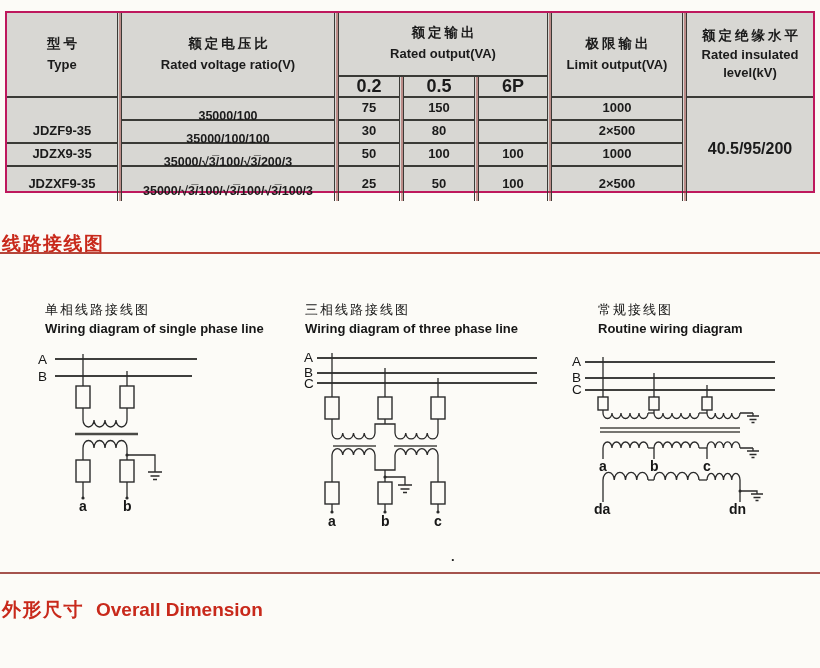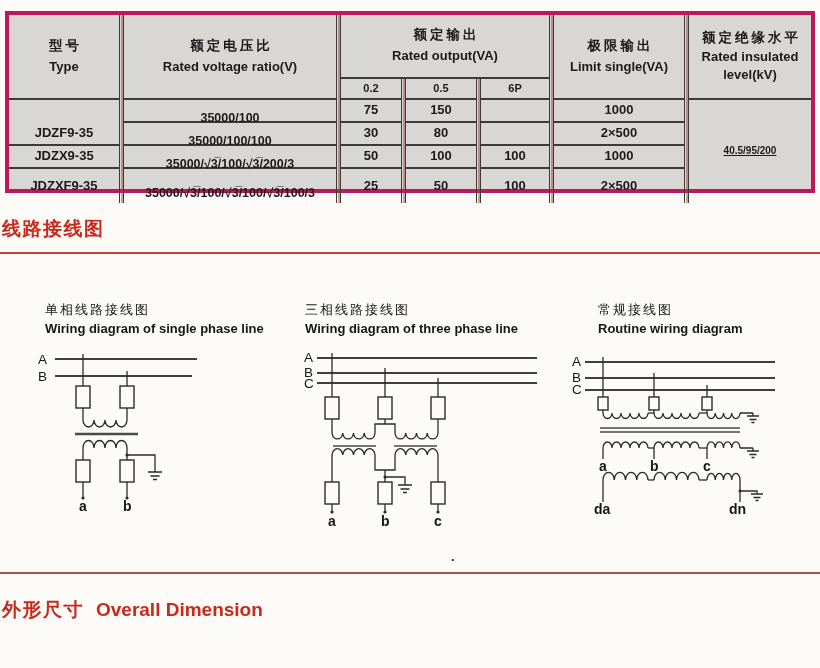--- a/index.html
+++ b/index.html
@@ -1,31 +1,31 @@
 <!DOCTYPE html>
 <html><head>
 <meta charset="utf-8">
 <style>
   html,body{margin:0;padding:0;background:#ffffff;}
   .page{position:relative;width:820px;height:668px;background:#fcfbf7;overflow:hidden;
         font-family:"Liberation Sans",sans-serif;color:#1b1b1b;}
 
   
   .spec-table{position:absolute;left:5px;top:11px;width:810px;height:182px;box-sizing:border-box;
-    background:#d8d7d3;border:4px solid #be185d;display:grid;
+    background:#d8d7d3;border:2px solid #be185d;display:grid;
     grid-template-columns:110px 5px 212px 5px 60px 5px 70px 5px 68px 5px 130px 5px 1fr;
     grid-template-rows:64px 21px 23px 23px 23px 1fr;}
   .cell{display:flex;flex-direction:column;align-items:center;justify-content:center;
     border-bottom:2px solid #3a3a36;font-weight:bold;font-size:13px;line-height:1.4;
     text-align:center;gap:2px;}
   .cell.nbb{border-bottom:none;}
   .cell .zh{letter-spacing:3px;padding-left:3px;font-size:13.5px;}
-  .cell .num{font-size:11px;}
+  .cell .num{font-size:18px;}
   .ratio-cell{font-size:12.5px;margin-top:16px;}
-  .insval{font-size:10px;text-decoration:underline;}
+  .insval{font-size:16px;}
   .vsp{position:relative;border-left:1.5px solid #3a3a36;border-right:1.5px solid #3a3a36;}
   .vsp::before{content:"";position:absolute;top:0;bottom:0;left:50%;transform:translateX(-50%);
     width:1px;background:#9e433e;}
 
   
   .sec-head{position:absolute;left:2px;display:flex;gap:12px;align-items:baseline;
     color:#c8291b;font-weight:bold;font-size:19px;line-height:23px;white-space:nowrap;}
   .sec-head .zh{letter-spacing:1.5px;}
   .rule{position:absolute;left:0;width:820px;height:2px;}
   .rule-1{top:252px;background:#b6453a;}
@@ -77,21 +77,21 @@
     <div class="cell" style="grid-area:2/7/3/8">
       <span class="num">0.5</span>
     </div>
     <div class="vsp" style="grid-area:2/8/7/9"></div>
     <div class="cell" style="grid-area:2/9/3/10">
       <span class="num">6P</span>
     </div>
     <div class="vsp" style="grid-area:1/10/7/11"></div>
     <div class="cell" style="grid-area:1/11/3/12">
       <span class="zh">极限输出</span>
-      <span>Limit single(VA)</span>
+      <span>Limit output(VA)</span>
     </div>
     <div class="vsp" style="grid-area:1/12/7/13"></div>
     <div class="cell" style="grid-area:1/13/3/14;gap:0;justify-content:center;">
       <span class="zh">额定绝缘水平</span>
       <span>Rated insulated</span>
       <span>level(kV)</span>
     </div>
 
     <div class="cell ratio-cell" style="grid-area:3/3/4/4">35000/100</div>
     <div class="cell" style="grid-area:3/5/4/6">75</div>
@@ -116,21 +116,21 @@
     <div class="cell nbb" style="grid-area:6/1/7/2">JDZXF9-35</div>
     <div class="cell ratio-cell nbb" style="grid-area:6/3/7/4">35000/√3̅/100/√3̅/100/√3̅/100/3</div>
     <div class="cell nbb" style="grid-area:6/5/7/6">25</div>
     <div class="cell nbb" style="grid-area:6/7/7/8">50</div>
     <div class="cell nbb" style="grid-area:6/9/7/10">100</div>
     <div class="cell nbb" style="grid-area:6/11/7/12">2×500</div>
 
     <div class="cell insval nbb" style="grid-area:3/13/7/14">40.5/95/200</div>
   </div>
 
-  <div class="sec-head" style="top:217px">
+  <div class="sec-head" style="top:232px">
     <span class="zh">线路接线图</span>
   </div>
   <div class="rule rule-1"></div>
 
   <div class="diag-title" style="left:305px">
     <div class="zh">三相线路接线图</div>
     <div class="en">Wiring diagram of three phase line</div>
   </div>
   <div class="diag-title" style="left:45px">
     <div class="zh">单相线路接线图</div>

